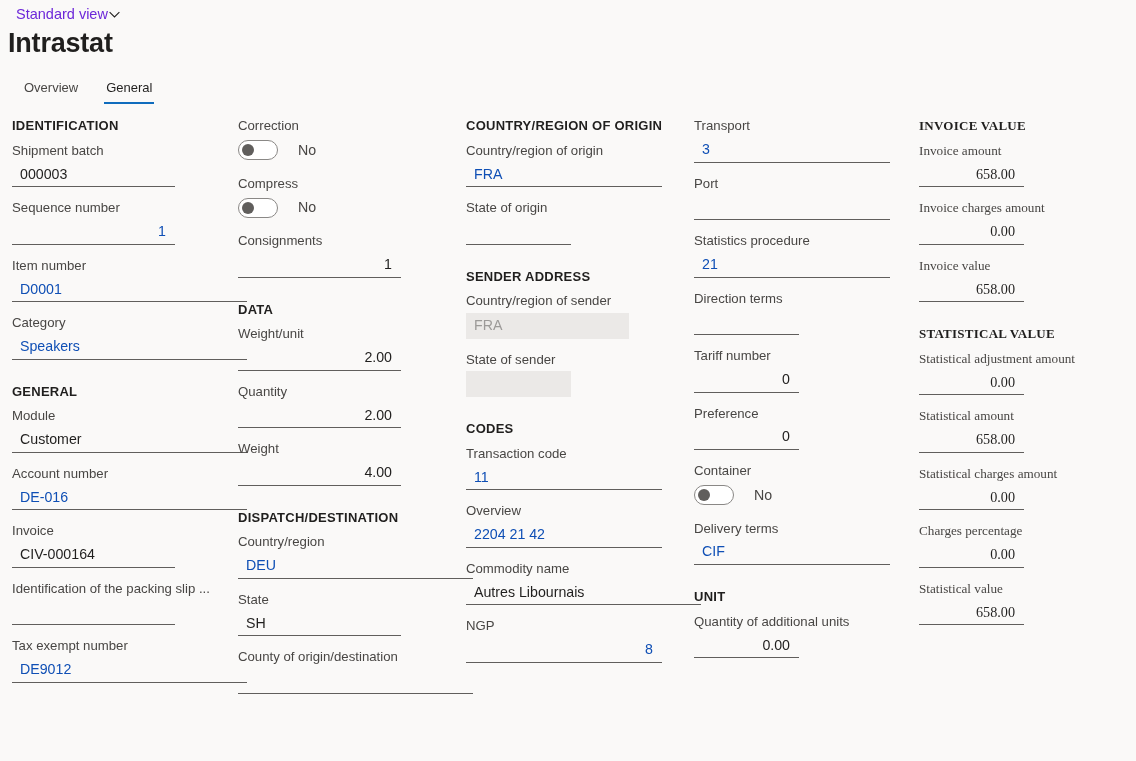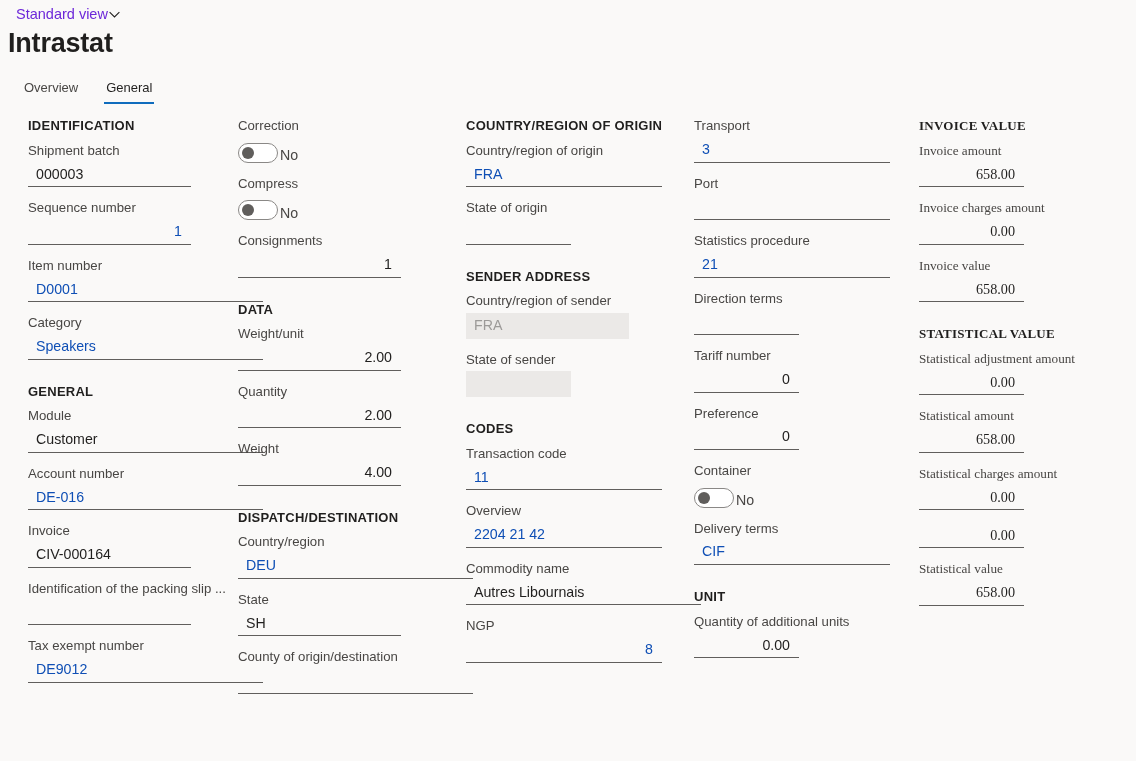--- a/index.html
+++ b/index.html
@@ -49,21 +49,21 @@
     background: #0f6cbd;
   }
 
   
   .columns {
     position: absolute; left: 0; top: 118px;
     width: 1136px;
     display: flex;
   }
   .col { flex: 0 0 auto; }
-  .col.c1 { width: 228px; padding-left: 28px; }
+  .col.c1 { width: 228px; padding-left: 12px; }
   .col.c2 { width: 228px; padding-left: 10px; }
   .col.c3 { width: 228px; padding-left: 10px; }
   .col.c4 { width: 225px; padding-left: 10px; }
   .col.c5 { width: 221px; padding-left: 10px; font-family: Liberation Serif, serif; }
 
   .section-head {
     font-size: 13px; font-weight: 700; color: #201f1e;
     letter-spacing: 0.25px; text-transform: uppercase;
     margin: 0 0 9px 0; line-height: 1.2;
   }
@@ -100,21 +100,21 @@
     border-bottom: none;
     background: #ebe9e7;
     height: 26px;
   }
   .field.disabled .fval { color: #9c9a98; }
   .w-dis1 .fbox { width: 163px; }
   .w-dis2 .fbox { width: 105px; }
 
   
   .field.toggle .tgrow {
-    display: flex; align-items: flex-end; gap: 2px;
+    display: flex; align-items: center; gap: 20px;
     height: 25px;
   }
   .switch {
     width: 40px; height: 20px; border-radius: 10px;
     border: 1px solid #8a8886; background: #ffffff;
     position: relative; flex: 0 0 auto; cursor: pointer;
   }
   .switch .knob {
     position: absolute; left: 3px; top: 3px;
     width: 12px; height: 12px; border-radius: 50%;
@@ -468,20 +468,21 @@
       </div>
 
       <div class="field w-sm num">
         <div class="flabel">Statistical charges amount</div>
         <div class="fbox">
           <span class="fval">0.00</span>
         </div>
       </div>
 
       <div class="field w-sm num">
+        <div class="flabel">Charges percentage</div>
         <div class="fbox">
           <span class="fval">0.00</span>
         </div>
       </div>
 
       <div class="field w-sm num">
         <div class="flabel">Statistical value</div>
         <div class="fbox">
           <span class="fval">658.00</span>
         </div>

